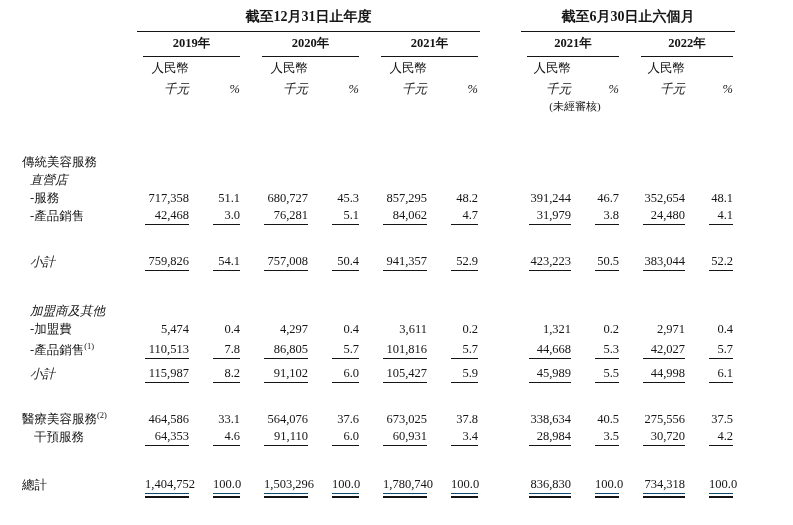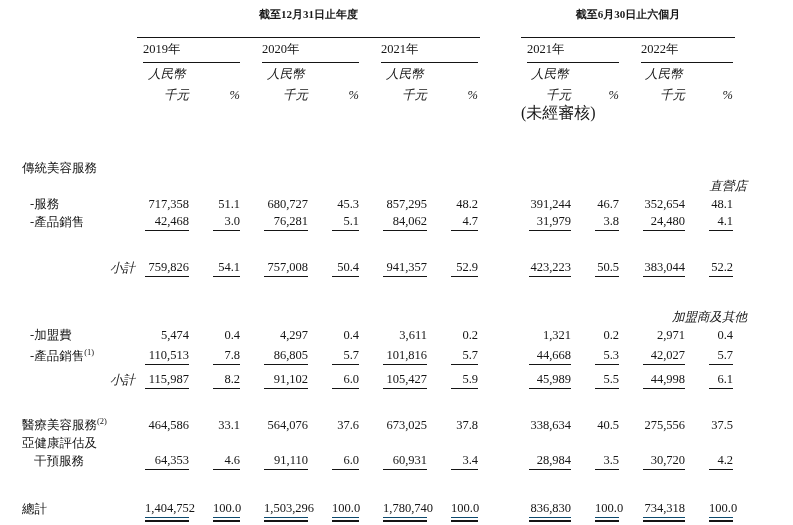--- a/index.html
+++ b/index.html
@@ -7,38 +7,38 @@
        font-family:"Liberation Serif","DejaVu Serif",serif;}
   .page{padding:6px 0 0 20px;}
   table{border-collapse:collapse;table-layout:fixed;width:727px;}
   td{padding:0;vertical-align:bottom;font-size:12.5px;line-height:17px;height:18px;white-space:nowrap;}
   
   tr.grp-row td{height:26px;}
   tr.yr-row td{height:25px;}
   tr.cur-row td{height:20px;}
   tr.unit-row td{height:17px;}
   tr.un-row td{height:16px;vertical-align:top;}
-  .grp div{margin:0 12px 0 2px;text-align:center;font-weight:bold;font-size:11px;
-           border-bottom:1.5px solid #151515;padding-bottom:14px;}
-  .yr div{margin:0 14px 0 8px;font-weight:normal;font-size:12.5px;
+  .grp div{margin:0 12px 0 2px;text-align:center;font-weight:bold;font-size:14px;
+           border-bottom:1.5px solid #151515;padding-bottom:6px;}
+  .yr div{margin:0 14px 0 8px;text-align:center;font-weight:bold;font-size:12.5px;
           border-bottom:1.5px solid #151515;padding-bottom:4px;}
-  .cur div{margin:0 14px 0 10px;text-align:center;font-style:italic;}
+  .cur div{margin:0 14px 0 10px;text-align:right;}
   .unit div{margin:4px 14px 0 10px;text-align:right;font-style:italic;}
   .pct div{margin:0 14px 0 10px;text-align:right;font-style:italic;}
-  .unaud div{margin:0 4px 0 2px;text-align:left;font-size:16px;}
+  .unaud div{margin:0 4px 0 2px;text-align:center;font-size:11px;}
   
   .num div{margin:0 14px 0 10px;text-align:right;}
   .num div.u{border-bottom:1.5px solid #151515;}
   .num div.uu{border-bottom:1px solid #0c4a6e;position:relative;}
   .num div.uu::after{content:"";position:absolute;left:0;right:0;bottom:-5px;height:2px;background:#151515;}
   
   .lab{padding-left:2px;}
   .lab.sub{padding-left:10px;}
   .lab.ind{padding-left:14px;}
-  .it{font-style:italic;text-align:right;}
+  .it{font-style:italic;}
   .bd{font-weight:bold;}
   sup{font-size:8.5px;}
   
   tr.sp38 td{height:38px;} tr.sp28 td{height:28px;} tr.sp31 td{height:31px;}
   tr.sp24 td{height:24px;} tr.sp30 td{height:30px;}
   tr.h24 td{height:24px;}
   tr.total td{font-weight:normal;}
 </style>
 </head>
 <body>
@@ -426,23 +426,20 @@
             <div>40.5</div>
           </td>
   <td class="num">
             <div>275,556</div>
           </td>
   <td class="num">
             <div>37.5</div>
           </td>
 </tr>
 
-<tr>
-  <td class="lab" colspan="12"><span>亞健康評估及</span></td>
-</tr>
 
 <tr>
   <td class="lab ind"><span>干預服務</span></td>
   <td class="num">
             <div class="u">64,353</div>
           </td>
   <td class="num">
             <div class="u">4.6</div>
           </td>
   <td class="num">

